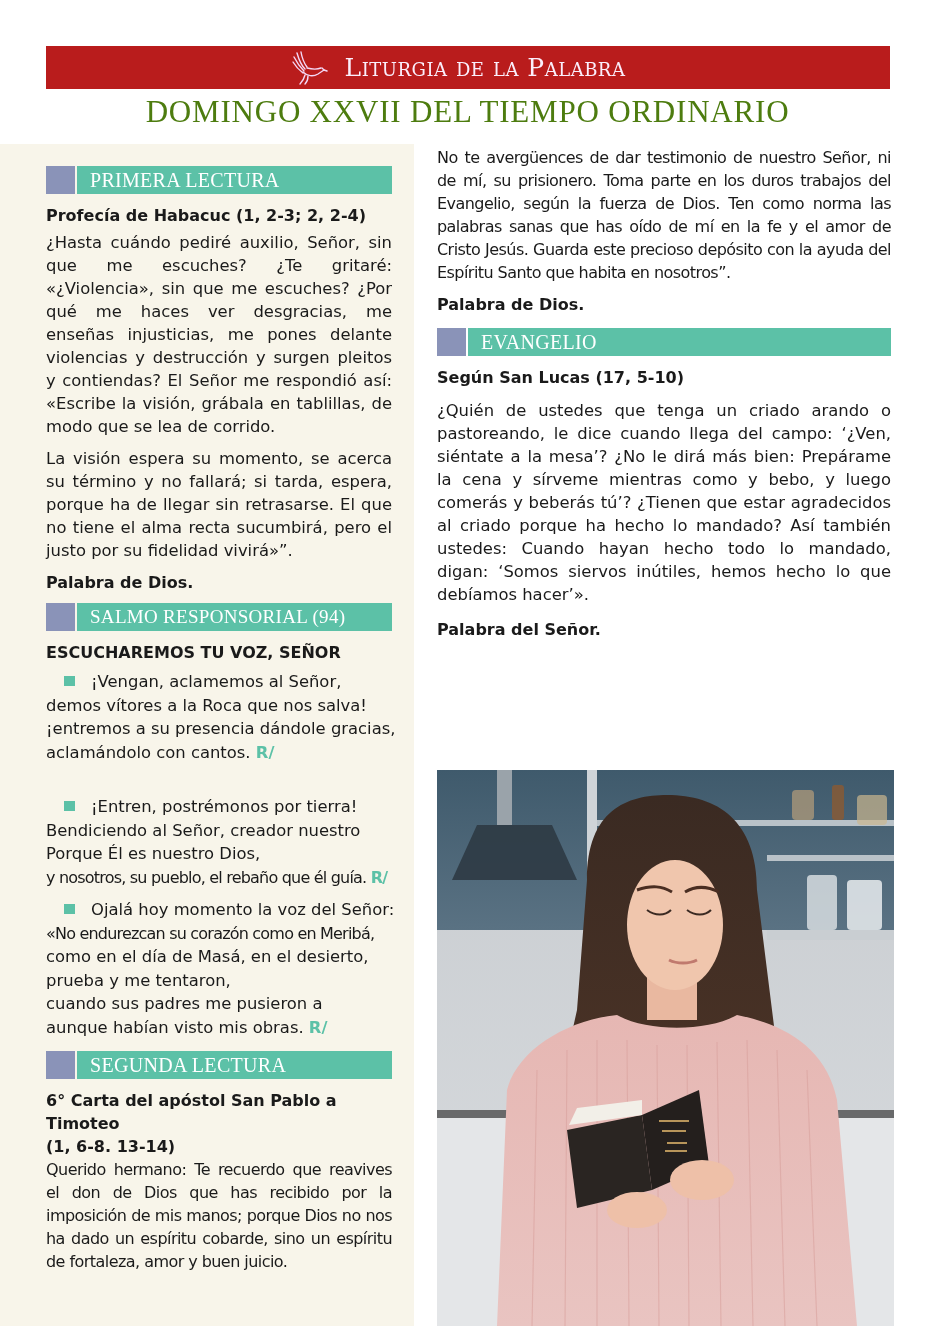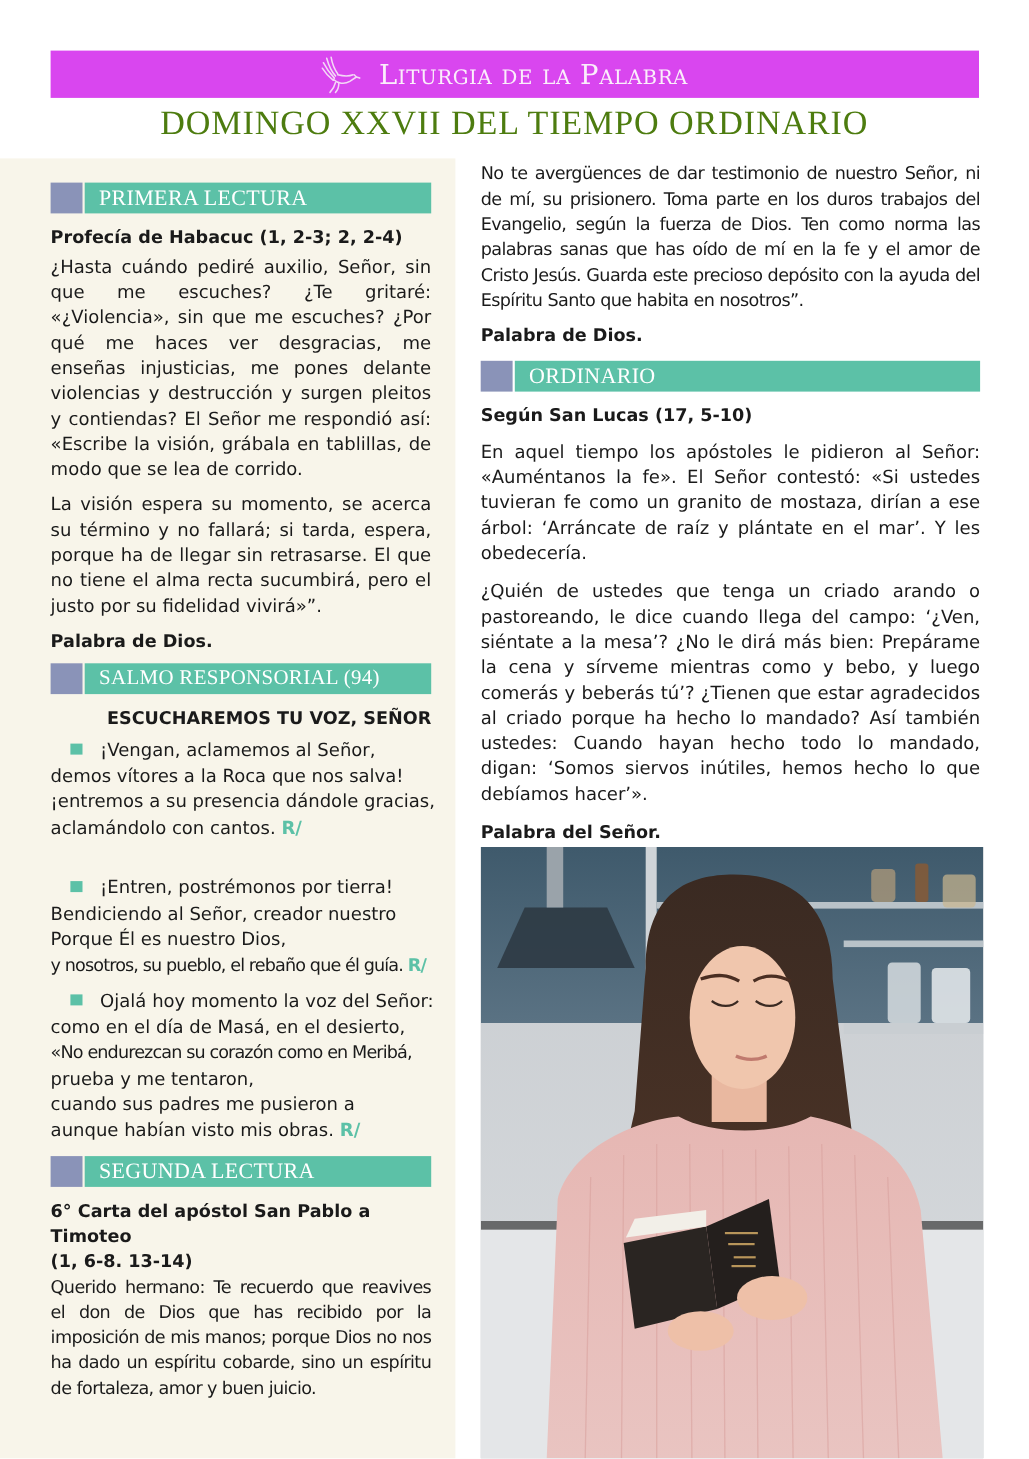--- a/index.html
+++ b/index.html
@@ -1,21 +1,21 @@
 <!DOCTYPE html>
 <html><head>
 <meta charset="utf-8">
 <style>
   * { box-sizing: border-box; margin: 0; padding: 0; }
   html, body { width: 935px; height: 1326px; background: #ffffff; overflow: hidden; }
   body { position: relative; font-family: "DejaVu Sans", sans-serif; color: #1a1a1a; }
 
   .banner {
     position: absolute; left: 46px; top: 46px; width: 844px; height: 43px;
-    background: #d946ef; display: flex; align-items: center; justify-content: center;
+    background: #b91c1c; display: flex; align-items: center; justify-content: center;
   }
   .banner .dove { width: 40px; height: 36px; margin-right: 14px; margin-left: -20px; }
   .banner-title {
     font-family: "DejaVu Serif", serif; color: #fbeefb; font-size: 25px;
     font-variant: small-caps; letter-spacing: 0.5px; font-weight: normal;
   }
   .subtitle {
     position: absolute; left: 0; top: 94px; width: 935px; text-align: center;
     font-family: "Liberation Serif", serif; color: #4d7c0f; font-size: 31px; letter-spacing: 0.8px;
   }
@@ -79,63 +79,62 @@
   </div>
   <div class="ref">Profecía de Habacuc (1, 2-3; 2, 2-4)</div>
   <div class="p">¿Hasta cuándo pediré auxilio, Señor, sin que me escuches? ¿Te gritaré: «¿Violencia», sin que me escuches? ¿Por qué me haces ver desgracias, me enseñas injusticias, me pones delante violencias y destrucción y surgen pleitos y contiendas? El Señor me respondió así: «Escribe la visión, grábala en tablillas, de modo que se lea de corrido.</div>
   <div class="p">La visión espera su momento, se acerca su término y no fallará; si tarda, espera, porque ha de llegar sin retrasarse. El que no tiene el alma recta sucumbirá, pero el justo por su fidelidad vivirá»”.</div>
   <div class="closing">Palabra de Dios.</div>
 
   <div class="section-head">
     <div class="sq"></div>
     <div class="bar" style="font-size:19px;">SALMO RESPONSORIAL (94)</div>
   </div>
-  <div class="ref" style="margin-bottom:6px;text-align:right;">ESCUCHAREMOS TU VOZ, SEÑOR</div>
+  <div class="ref" style="margin-bottom:6px;">ESCUCHAREMOS TU VOZ, SEÑOR</div>
 
   <div class="stanza">
     <span class="line"><span class="bullet"></span><span>¡Vengan, aclamemos al Señor,</span></span>
     <span class="line">demos vítores a la Roca que nos salva!</span>
     <span class="line">¡entremos a su presencia dándole gracias,</span>
     <span class="line"><span>aclamándolo con cantos.</span> <span class="resp">R/</span></span>
   </div>
   <div class="gap"></div>
   <div class="stanza">
     <span class="line"><span class="bullet"></span><span>¡Entren, postrémonos por tierra!</span></span>
     <span class="line">Bendiciendo al Señor, creador nuestro</span>
     <span class="line">Porque Él es nuestro Dios,</span>
     <span class="line tight"><span>y nosotros, su pueblo, el rebaño que él guía.</span> <span class="resp">R/</span></span>
   </div>
   <div class="stanza">
     <span class="line"><span class="bullet"></span><span>Ojalá hoy momento la voz del Señor:</span></span>
+    <span class="line tight">«No endurezcan su corazón como en Meribá,</span>
     <span class="line">como en el día de Masá, en el desierto,</span>
-    <span class="line tight">«No endurezcan su corazón como en Meribá,</span>
     <span class="line">prueba y me tentaron,</span>
     <span class="line">cuando sus padres me pusieron a</span>
     <span class="line"><span>aunque habían visto mis obras.</span> <span class="resp">R/</span></span>
   </div>
 
   <div class="section-head" style="margin-top:12px;">
     <div class="sq"></div>
     <div class="bar">SEGUNDA LECTURA</div>
   </div>
   <div class="ref" style="margin-bottom:0;">6° Carta del apóstol San Pablo a Timoteo</div>
   <div class="ref" style="margin-bottom:0;">(1, 6-8. 13-14)</div>
   <div class="p tight">Querido hermano: Te recuerdo que reavives el don de Dios que has recibido por la imposición de mis manos; porque Dios no nos ha dado un espíritu cobarde, sino un espíritu de fortaleza, amor y buen juicio.</div>
 </div>
 
 <div class="col-right">
   <div class="p tight">No te avergüences de dar testimonio de nuestro Señor, ni de mí, su prisionero. Toma parte en los duros trabajos del Evangelio, según la fuerza de Dios. Ten como norma las palabras sanas que has oído de mí en la fe y el amor de Cristo Jesús. Guarda este precioso depósito con la ayuda del Espíritu Santo que habita en nosotros”.</div>
   <div class="closing">Palabra de Dios.</div>
 
   <div class="section-head" style="margin-top:12px;">
     <div class="sq"></div>
-    <div class="bar">ORDINARIO</div>
+    <div class="bar">EVANGELIO</div>
   </div>
   <div class="ref" style="margin-bottom:10px;">Según San Lucas (17, 5-10)</div>
-  <div class="p" style="margin-bottom:12px;">En aquel tiempo los apóstoles le pidieron al Señor: «Auméntanos la fe». El Señor contestó: «Si ustedes tuvieran fe como un granito de mostaza, dirían a ese árbol: ‘Arráncate de raíz y plántate en el mar’. Y les obedecería.</div>
   <div class="p" style="margin-bottom:12px;">¿Quién de ustedes que tenga un criado arando o pastoreando, le dice cuando llega del campo: ‘¿Ven, siéntate a la mesa’? ¿No le dirá más bien: Prepárame la cena y sírveme mientras como y bebo, y luego comerás y beberás tú’? ¿Tienen que estar agradecidos al criado porque ha hecho lo mandado? Así también ustedes: Cuando hayan hecho todo lo mandado, digan: ‘Somos siervos inútiles, hemos hecho lo que debíamos hacer’».</div>
   <div class="closing">Palabra del Señor.</div>
 </div>
 
 <div class="photo">
   <svg width="457" height="556" viewBox="0 0 457 556">
     <defs>
       <linearGradient id="bgTop" x1="0" y1="0" x2="0" y2="1">
         <stop offset="0" stop-color="#3f5a6c"></stop>
         <stop offset="1" stop-color="#5a7283"></stop>

